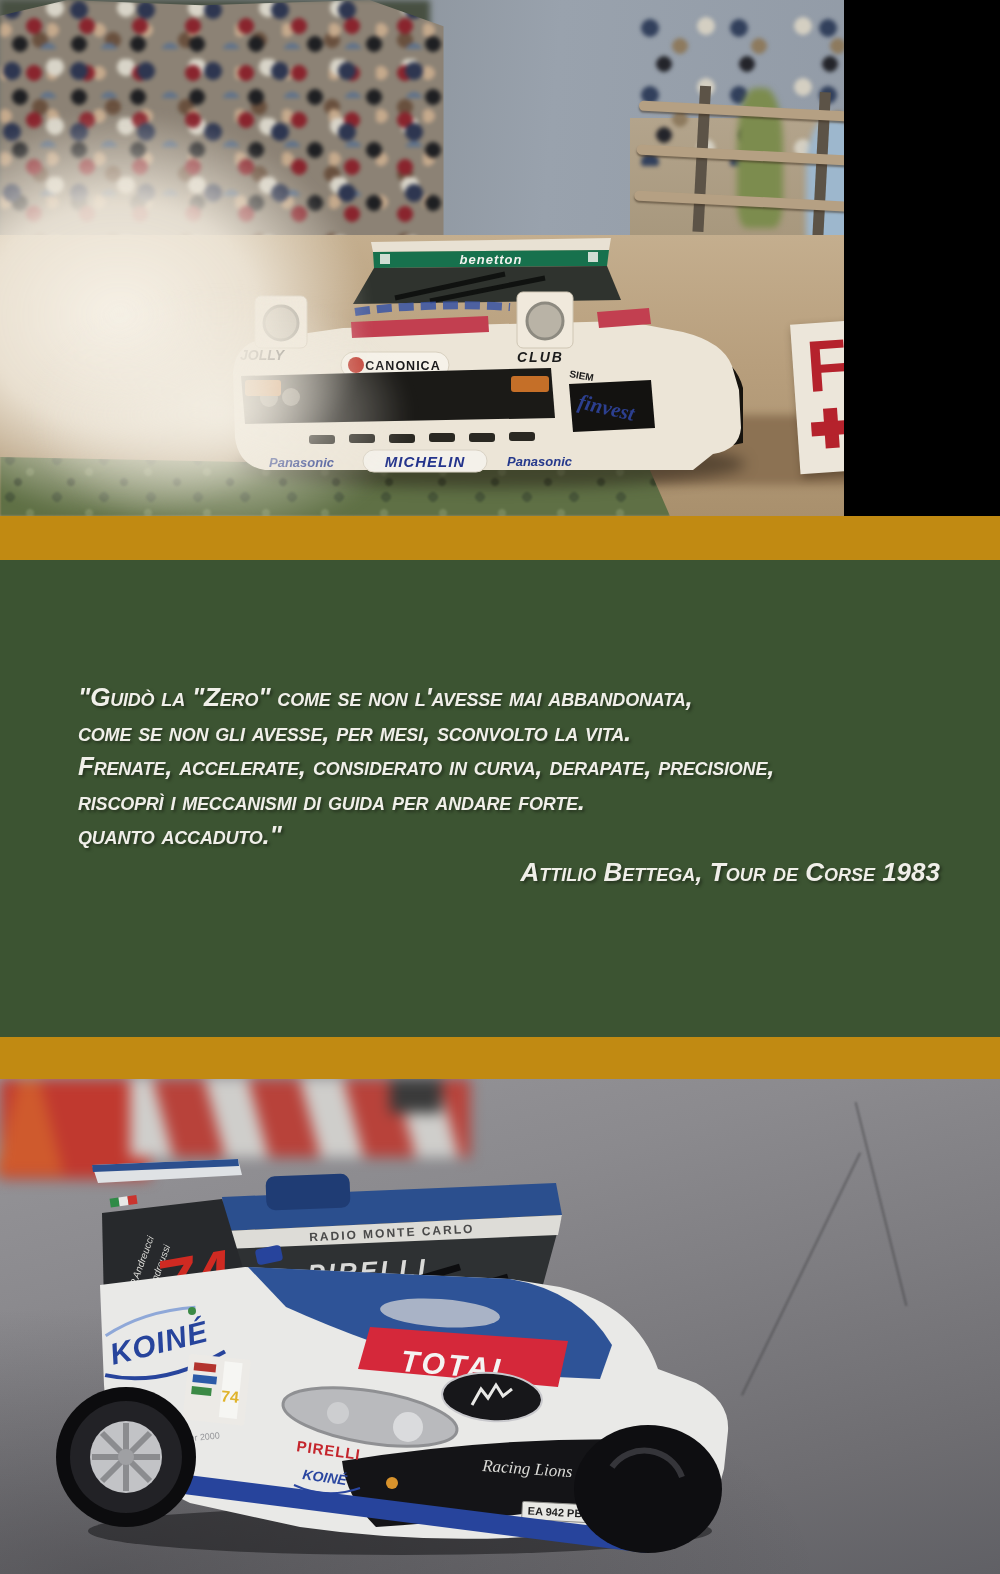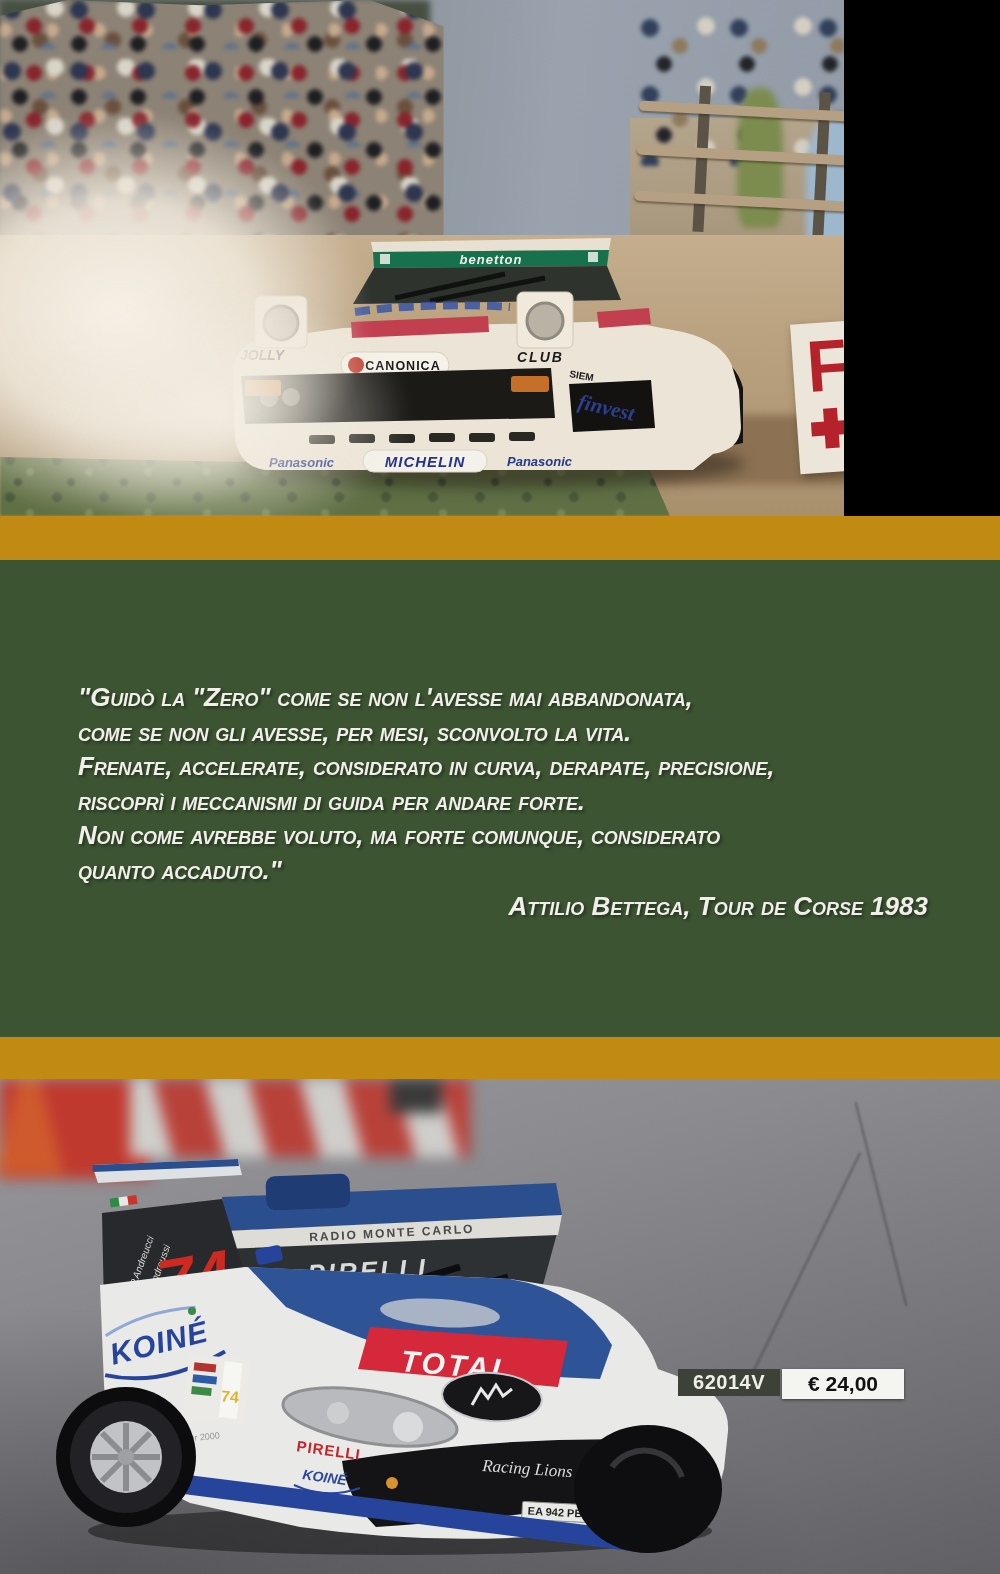--- a/index.html
+++ b/index.html
@@ -78,21 +78,21 @@
   .fiamm-bars{flex:1;}
   .fiamm-bars i{display:block;height:13px;background:#b5222c;margin-bottom:9px;}
   .fiamm-bars i.split{background:linear-gradient(90deg,#b5222c 0 46%,#ece6da 46% 54%,#b5222c 54%);}
 
   
   .quote-panel{position:absolute;left:0;top:560px;width:1000px;height:477px;background:#3c5432;
                padding:120px 56px 0 78px;}
   .qline{margin:0;font-style:italic;font-weight:700;font-size:26px;line-height:34.5px;
          font-variant-caps:small-caps;letter-spacing:-0.2px;color:#f0efe9;
          text-shadow:2px 2px 3px rgba(18,24,15,.55);}
-  .attribution{margin:2px 16px 0 0;text-align:right;font-style:italic;font-weight:700;font-size:26px;
+  .attribution{margin:2px 4px 0 0;text-align:right;font-style:italic;font-weight:700;font-size:26px;
          line-height:34.5px;font-variant-caps:small-caps;color:#f0efe9;
          text-shadow:2px 2px 3px rgba(18,24,15,.55);}
 
   
   .photo-bottom{position:absolute;left:0;top:1079px;width:1000px;height:495px;overflow:hidden;}
   .asphalt{position:absolute;inset:0;
     background:linear-gradient(165deg,#98979b 0%,#8b8a8e 30%,#7d7c80 55%,#6e6d71 80%,#606065 100%);}
   .asphalt::after{content:"";position:absolute;inset:0;
     background:radial-gradient(120% 90% at 10% 100%,rgba(30,30,34,.35),transparent 60%);}
   .crack{position:absolute;background:rgba(60,58,62,.5);filter:blur(1px);}
@@ -220,21 +220,20 @@
     </div>
   </section>
 
   <div class="band band-top"></div>
 
   <section class="quote-panel">
     <p class="qline">"Guidò la "Zero" come se non l'avesse mai abbandonata,</p>
     <p class="qline">come se non gli avesse, per mesi, sconvolto la vita.</p>
     <p class="qline">Frenate, accelerate, considerato in curva, derapate, precisione,</p>
     <p class="qline">riscoprì i meccanismi di guida per andare forte.</p>
-    <p class="qline">Non come avrebbe voluto, ma forte comunque, considerato</p>
     <p class="qline">quanto accaduto."</p>
     <p class="attribution">Attilio Bettega, Tour de Corse 1983</p>
   </section>
 
   <div class="band band-bottom"></div>
 
   <section class="photo-bottom">
     <div class="asphalt"></div>
     <div class="crack c1"></div>
     <div class="crack c2"></div>
@@ -315,20 +314,16 @@
         <path d="M 86 288 L 86 356 M 52 322 L 120 322 M 62 298 L 110 346 M 110 298 L 62 346" stroke="#8b8c8f" stroke-width="6"></path>
         <circle cx="86" cy="322" r="8" fill="#9fa0a3"></circle>
       </g>
       <g>
         <ellipse cx="608" cy="354" rx="74" ry="64" fill="#0e0e11"></ellipse>
         <path d="M 572 332 a 40 40 0 0 1 70 10" stroke="#46464c" stroke-width="6" fill="none" opacity=".7"></path>
       </g>
     </svg>
 
     <div class="isbn-sticker">
-      <div class="isbn-row">
-        <div class="product-code">62014V</div>
-        <div class="price">€ 24,00</div>
-      </div>
     </div>
   </section>
 
 </div>
 
 </body></html>

